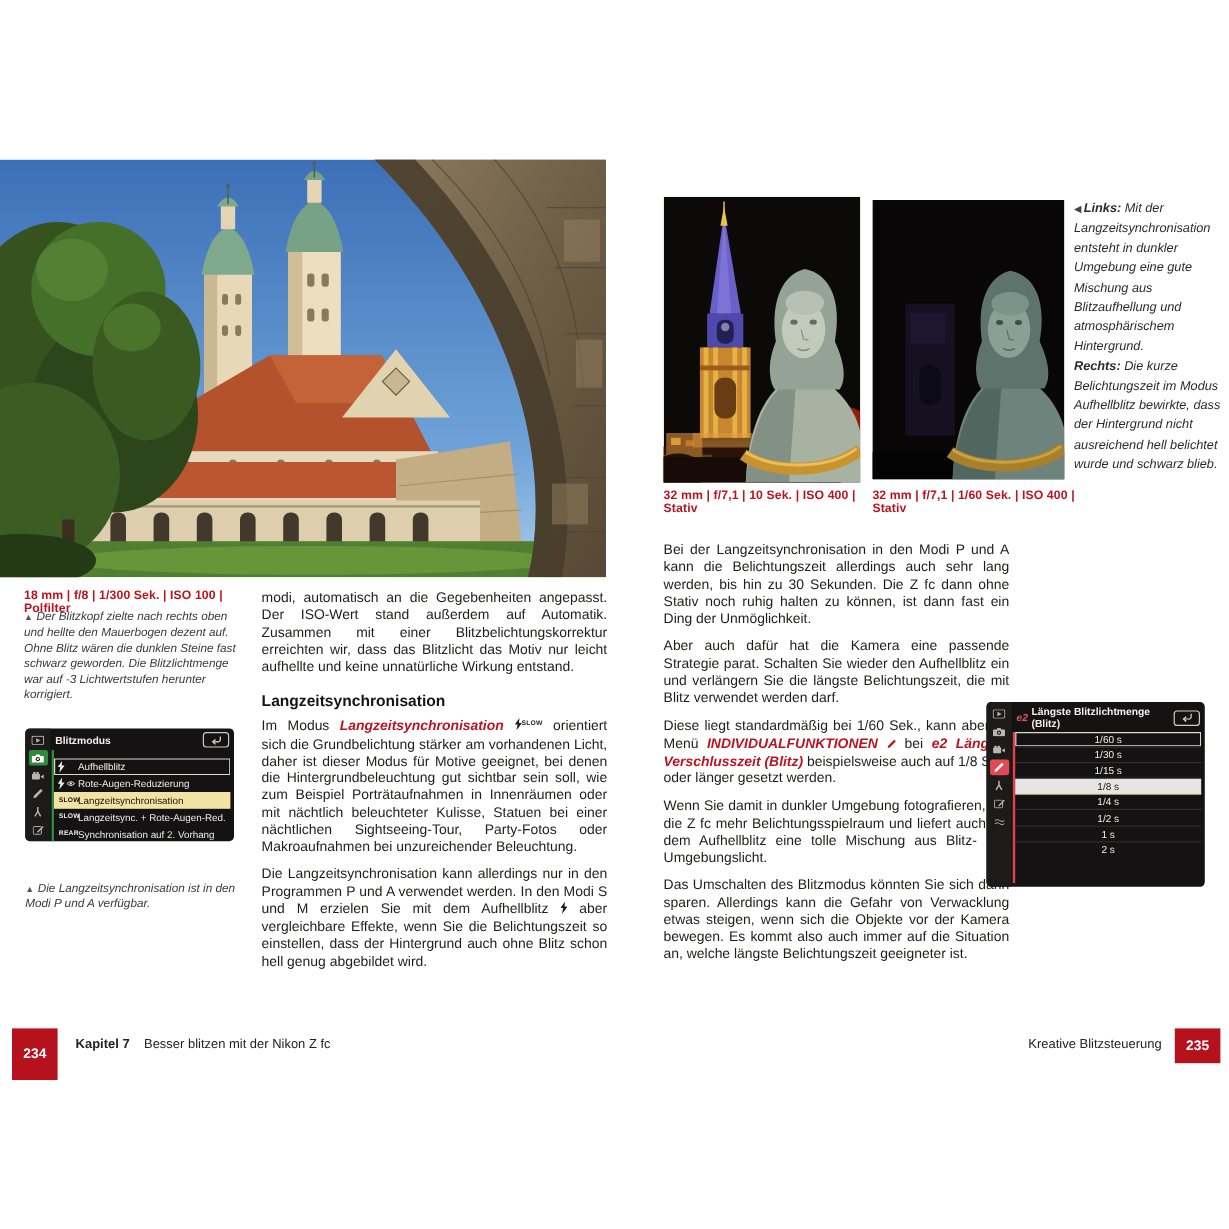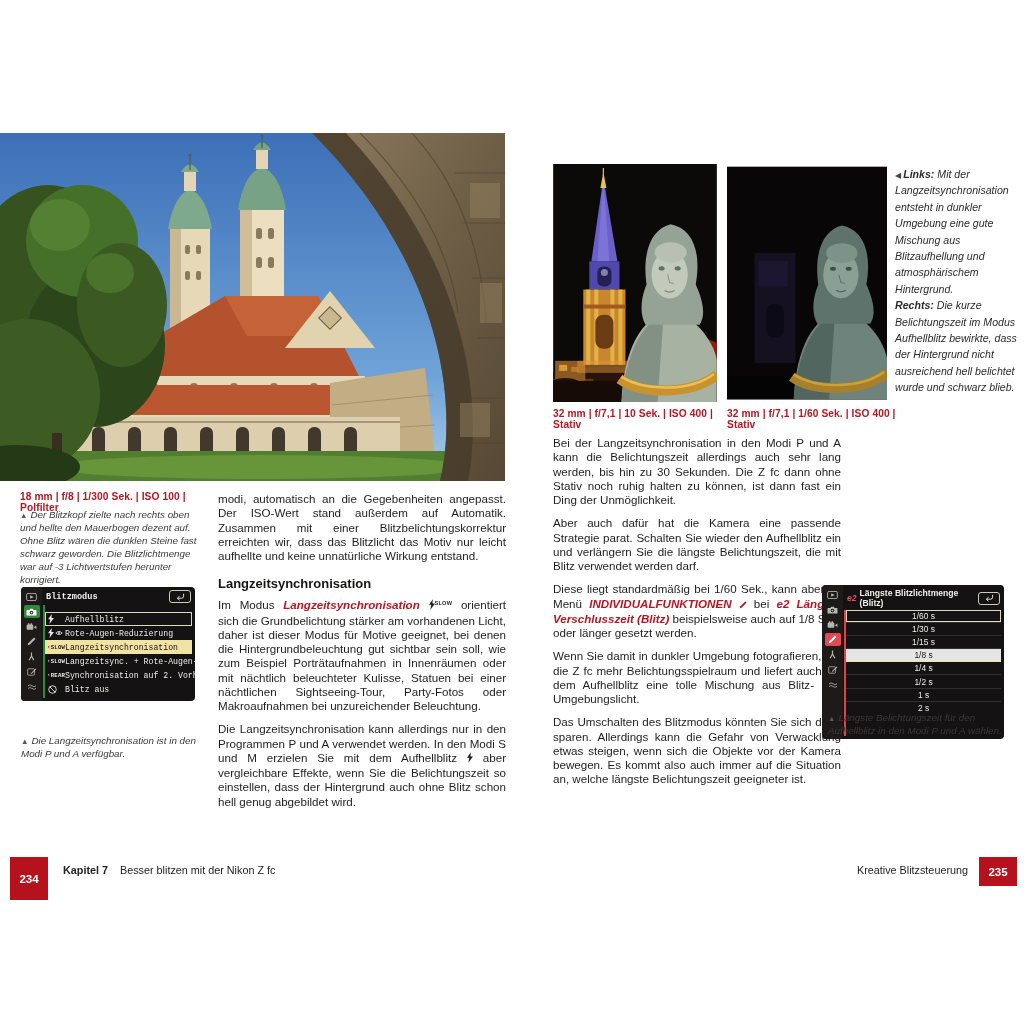--- a/index.html
+++ b/index.html
@@ -232,21 +232,21 @@
         <rect x="480" y="150" width="22" height="40"></rect>
         <rect x="460" y="270" width="30" height="34"></rect>
     </g>
   </svg>
 
   <div class="abs settings" style="left:20px;top:491px;width:200px;">18 mm | f/8 | 1/300 Sek. | ISO 100 | Polfilter</div>
   <div class="abs figcap" style="left:20px;top:509px;width:180px;">
     <span class="mark">▲</span><span>Der Blitzkopf zielte nach rechts oben und hellte den Mauerbogen dezent auf. Ohne Blitz wären die dunklen Steine fast schwarz geworden. Die Blitzlichtmenge war auf -3 Lichtwertstufen herunter korrigiert.</span>
   </div>
 
-  <div class="abs cam-menu" style="left:21px;top:587px;width:174px;height:114px;font-family:Liberation Mono, monospace;">
+  <div class="abs cam-menu" style="left:21px;top:607px;width:174px;height:94px;">
     <div class="cm-sidebar">
       <span class="cm-tab">
           <svg width="11" height="8">
             <use href="#sym-play"></use>
           </svg>
         </span>
       <span class="cm-tab act-g">
           <svg width="11" height="8">
             <use href="#sym-camera"></use>
           </svg>
@@ -412,21 +412,21 @@
   </svg>
 
   <div class="abs marginnote" style="left:383px;top:166px;width:124px;">
     <span class="mark">◀</span><b>Links:</b><span> Mit der Langzeitsynchronisation entsteht in dunkler Umgebung eine gute Mischung aus Blitzaufhellung und atmosphärischem Hintergrund.</span><br>
     <b>Rechts:</b><span> Die kurze Belichtungszeit im Modus Aufhellblitz bewirkte, dass der Hintergrund nicht ausreichend hell belichtet wurde und schwarz blieb.</span>
   </div>
 
   <div class="abs settings" style="left:41px;top:408px;width:180px;">32 mm | f/7,1 | 10 Sek. | ISO 400 | Stativ</div>
   <div class="abs settings" style="left:215px;top:408px;width:180px;">32 mm | f/7,1 | 1/60 Sek. | ISO 400 | Stativ</div>
 
-  <div class="abs bodycol" style="left:41px;top:436px;width:288px;align-items:flex-end;">
+  <div class="abs bodycol" style="left:41px;top:452px;width:288px;align-items:flex-end;">
     <p>Bei der Langzeitsynchronisation in den Modi P und A kann die Belichtungszeit allerdings auch sehr lang werden, bis hin zu 30 Sekunden. Die Z fc dann ohne Stativ noch ruhig halten zu können, ist dann fast ein Ding der Unmöglichkeit.</p>
     <p>Aber auch dafür hat die Kamera eine passende Strategie parat. Schalten Sie wieder den Aufhellblitz ein und verlängern Sie die längste Belichtungszeit, die mit Blitz verwendet werden darf.</p>
     <p><span>Diese liegt standardmäßig bei 1/60 Sek., kann aber im Menü </span><span class="redcaps">INDIVIDUALFUNKTIONEN</span>
       <span class="inl-ico" style="color:#bb1420;"><svg width="8" height="8">
             <use href="#sym-pencil"></use>
           </svg></span><span> bei </span><span class="redterm">e2 Längste Verschlusszeit (Blitz)</span><span> beispielsweise auch auf 1/8 Sek. oder länger gesetzt werden.</span></p>
     <p>Wenn Sie damit in dunkler Umgebung fotografieren, hat die Z fc mehr Belichtungsspielraum und liefert auch mit dem Aufhellblitz eine tolle Mischung aus Blitz- und Umgebungslicht.</p>
     <p>Das Umschalten des Blitzmodus könnten Sie sich dann sparen. Allerdings kann die Gefahr von Verwacklung etwas steigen, wenn sich die Objekte vor der Kamera bewegen. Es kommt also auch immer auf die Situation an, welche längste Belichtungszeit geeigneter ist.</p>
   </div>
 
@@ -483,21 +483,18 @@
         <div class="cm2-row">1/30 s</div>
         <div class="cm2-row">1/15 s</div>
         <div class="cm2-row hl">1/8 s</div>
         <div class="cm2-row">1/4 s</div>
         <div class="cm2-row">1/2 s</div>
         <div class="cm2-row">1 s</div>
         <div class="cm2-row">2 s</div>
       </div>
     </div>
   </div>
-  <div class="abs figcap" style="left:316px;top:712px;width:192px;">
-    <span class="mark">▲</span><span>Längste Belichtungszeit für den Aufhellblitz in den Modi P und A wählen.</span>
-  </div>
 
   <div class="abs foot" style="left:188px;top:864px;width:268px;text-align:right;">
     <span>Kreative Blitzsteuerung</span>
   </div>
   <div class="abs pagebox" style="left:467px;top:857px;width:38px;height:29px;">235</div>
 </div>
 
 </body></html>

